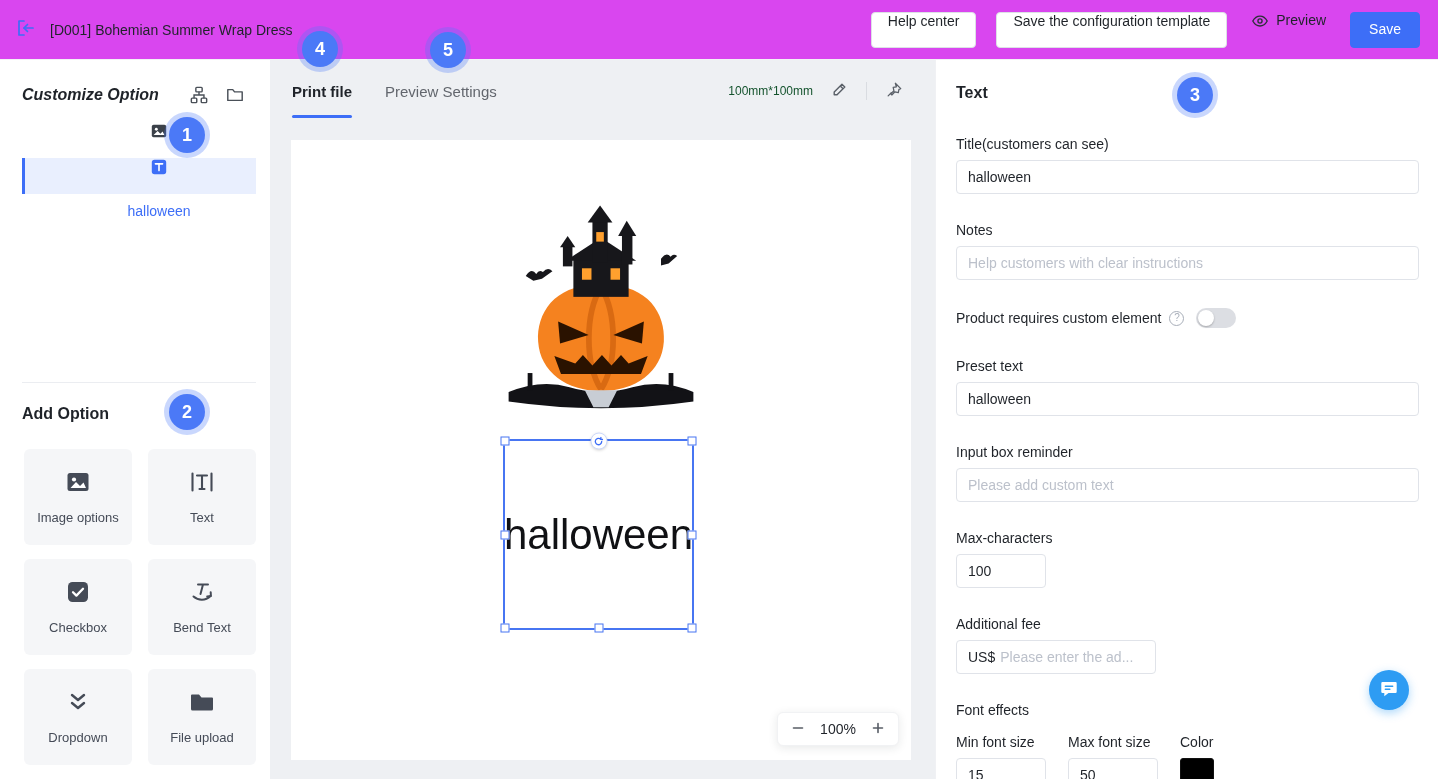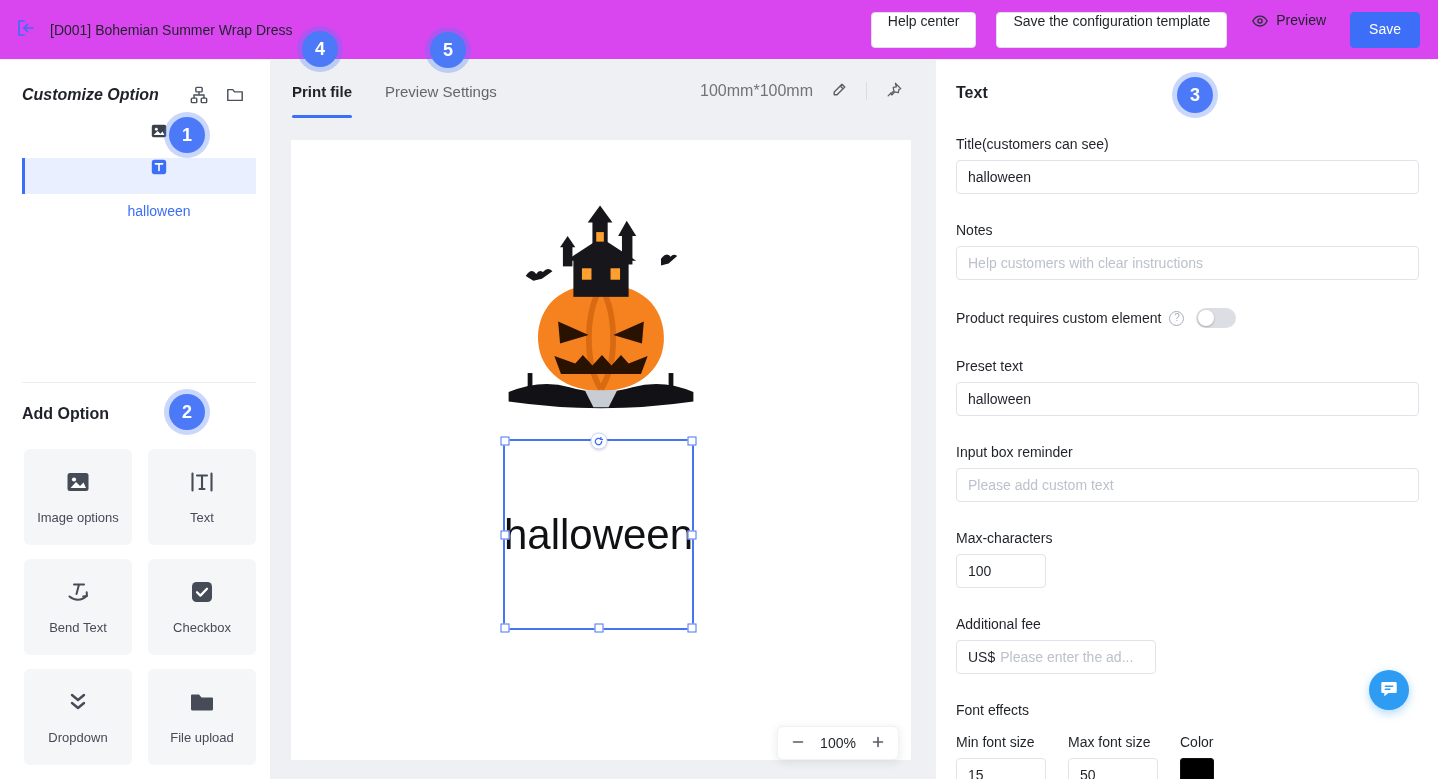--- a/index.html
+++ b/index.html
@@ -44,37 +44,37 @@
   .add-card .lbl { font-size:13px; color:#454b57; }
 
   
   .canvas-area { flex:1; background:#eef0f3; position:relative; display:flex; flex-direction:column; min-width:0; }
   .canvas-toolbar { height:62px; display:flex; align-items:center; padding:0 28px 0 22px; flex:0 0 auto; }
   .tabs { display:flex; gap:33px; height:100%; }
   .tab { position:relative; display:flex; align-items:center; font-size:15px; color:#62666d; background:none; border:none; }
   .tab.active { color:#1f2329; font-weight:700;justify-content:center; }
   .tab.active::after { content:""; position:absolute; left:0; right:0; bottom:4px; height:3px; border-radius:2px; background:#3D6EF7; }
   .toolbar-right { margin-left:auto; display:flex; align-items:center; gap:14px; }
-  .size-label { font-size:16px; color:#737373; }
+  .size-label { font-size:12px; color:#14532d; }
   .v-divider { width:1px; height:18px; background:#d9dce1; }
   .canvas-wrap { flex:1; position:relative; }
   .canvas { position:absolute; left:21px; top:18px; width:620px; height:620px; background:#fff; }
   .artwork { position:absolute; left:50%; top:64px; transform:translateX(-50%); }
   .selection { position:absolute; left:212px; top:299px; width:191px; height:191px;
                border:2px solid #4775f2; display:flex; align-items:center; justify-content:center; }
   .sel-text { font-size:42px; color:#101114; line-height:1; }
   .handle { position:absolute; width:9px; height:9px; background:#fff; border:1.5px solid #4775f2;
             transform:translate(-50%,-50%); }
   .h-tl{left:0;top:0} .h-tr{left:100%;top:0} .h-l{left:0;top:50%} .h-r{left:100%;top:50%}
   .h-bl{left:0;top:100%} .h-bc{left:50%;top:100%} .h-br{left:100%;top:100%}
   .rotate-handle { position:absolute; left:50%; top:0; transform:translate(-50%,-50%);
                    width:17px; height:17px; border-radius:50%; background:#fff;
                    border:1px solid #cdd9fb; box-shadow:0 1px 3px rgba(0,0,0,.18);
                    display:flex; align-items:center; justify-content:center; }
-  .zoom-bar { position:absolute; right:36px; bottom:19px; width:122px; height:34px; background:#fff;
+  .zoom-bar { position:absolute; right:36px; bottom:33px; width:122px; height:34px; background:#fff;
               border-radius:6px; box-shadow:0 2px 10px rgba(31,35,41,.1); border:1px solid #f1f2f4;
               display:flex; align-items:center; justify-content:space-between; padding:0 9px; }
   .zoom-btn { width:22px; height:22px; border:none; background:none; display:flex; align-items:center; justify-content:center; }
   .zoom-label { font-size:14px; color:#1f2329; }
 
   
   .panel { width:503px; flex:0 0 auto; background:#fff; padding:24px 19px 0 20px;
            border-left:1px solid #f0f1f4; overflow:hidden; }
   .panel-title { font-size:16px; font-weight:700; margin-bottom:32px; }
   .field { margin-bottom:26px; }
@@ -214,36 +214,36 @@
         <span>
           <svg width="26" height="26" viewBox="0 0 26 26" fill="none" stroke="#454b57" stroke-width="2.1" stroke-linecap="round">
             <path d="M8 6.5h10M13 6.5V20M10.5 20h5"></path>
             <path d="M3.5 4.5v17M22.5 4.5v17"></path>
           </svg>
         </span>
         <span class="lbl">Text</span>
       </button>
       <button class="add-card">
         <span>
+          <svg width="26" height="26" viewBox="0 0 26 26">
+            <rect x="3" y="3" width="20" height="20" rx="4.5" fill="#454b57"></rect>
+            <path d="M8 13.2l3.4 3.4 6.6-6.8" stroke="#fff" stroke-width="2.3" fill="none" stroke-linecap="round" stroke-linejoin="round"></path>
+          </svg>
+        </span>
+        <span class="lbl">Checkbox</span>
+      </button>
+      <button class="add-card">
+        <span>
           <svg width="26" height="26" viewBox="0 0 26 26" fill="none" stroke="#454b57" stroke-width="2" stroke-linecap="round" stroke-linejoin="round">
             <path d="M9 5.5h10M14 5.5 11.5 15"></path>
             <path d="M4.5 17.5c4.5 4 12 4.5 17-.5"></path>
             <path d="M21.7 13.3l.2 3.7-3.7.4"></path>
           </svg>
         </span>
         <span class="lbl">Bend Text</span>
-      </button>
-      <button class="add-card">
-        <span>
-          <svg width="26" height="26" viewBox="0 0 26 26">
-            <rect x="3" y="3" width="20" height="20" rx="4.5" fill="#454b57"></rect>
-            <path d="M8 13.2l3.4 3.4 6.6-6.8" stroke="#fff" stroke-width="2.3" fill="none" stroke-linecap="round" stroke-linejoin="round"></path>
-          </svg>
-        </span>
-        <span class="lbl">Checkbox</span>
       </button>
       <button class="add-card">
         <span>
           <svg width="26" height="26" viewBox="0 0 26 26" fill="none" stroke="#454b57" stroke-width="2.4" stroke-linecap="round" stroke-linejoin="round">
             <path d="M7 6l6 5 6-5"></path>
               <path d="M7 14l6 5 6-5"></path>
           </svg>
         </span>
         <span class="lbl">Dropdown</span>
       </button>

